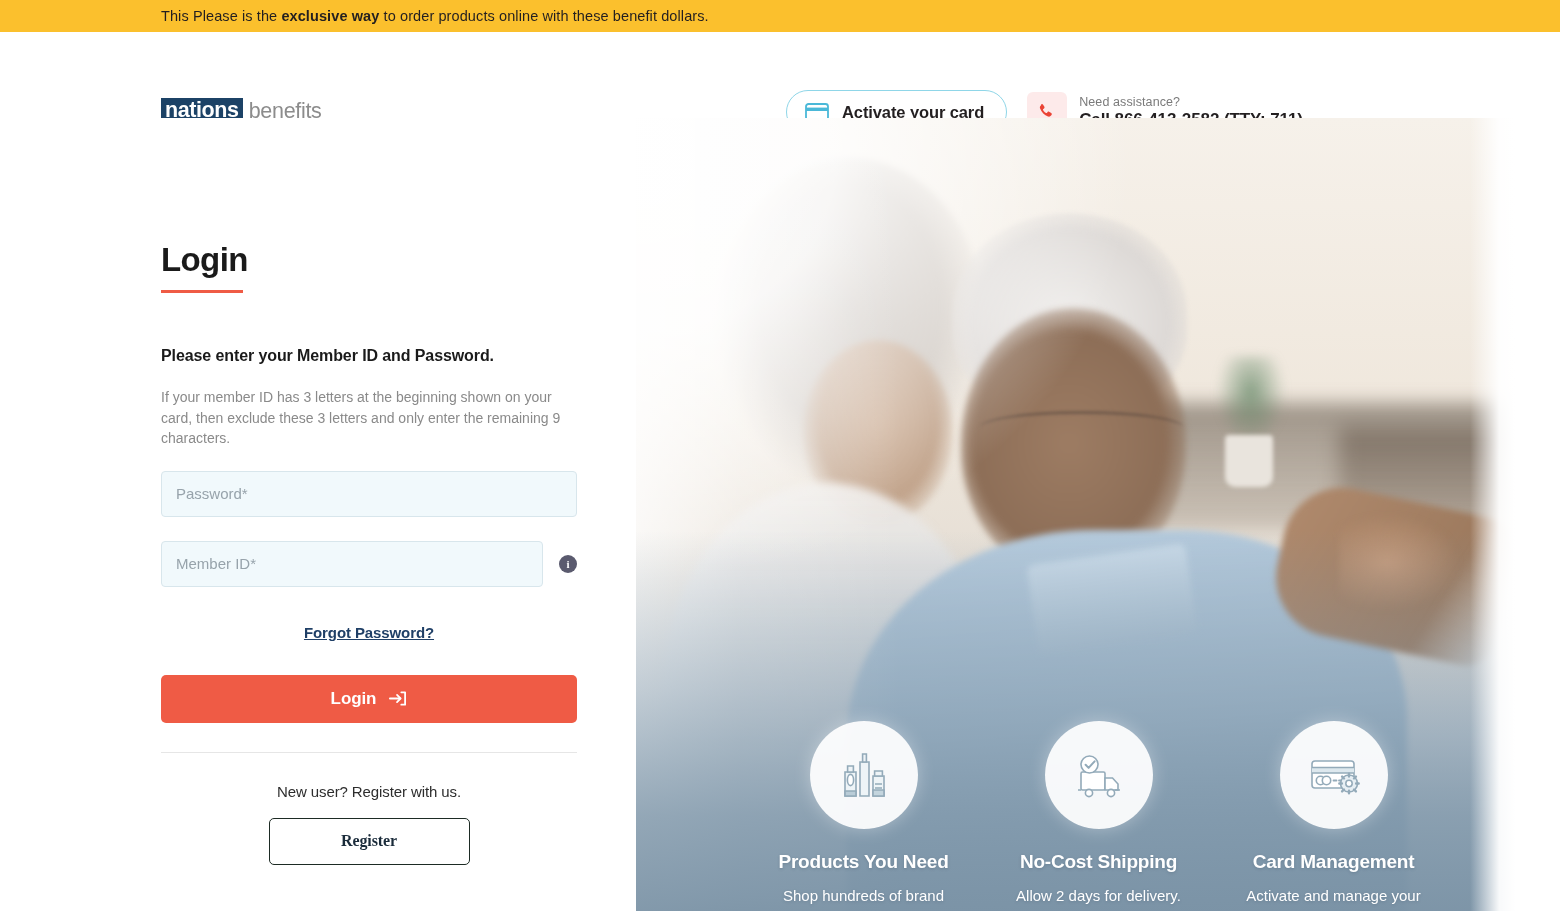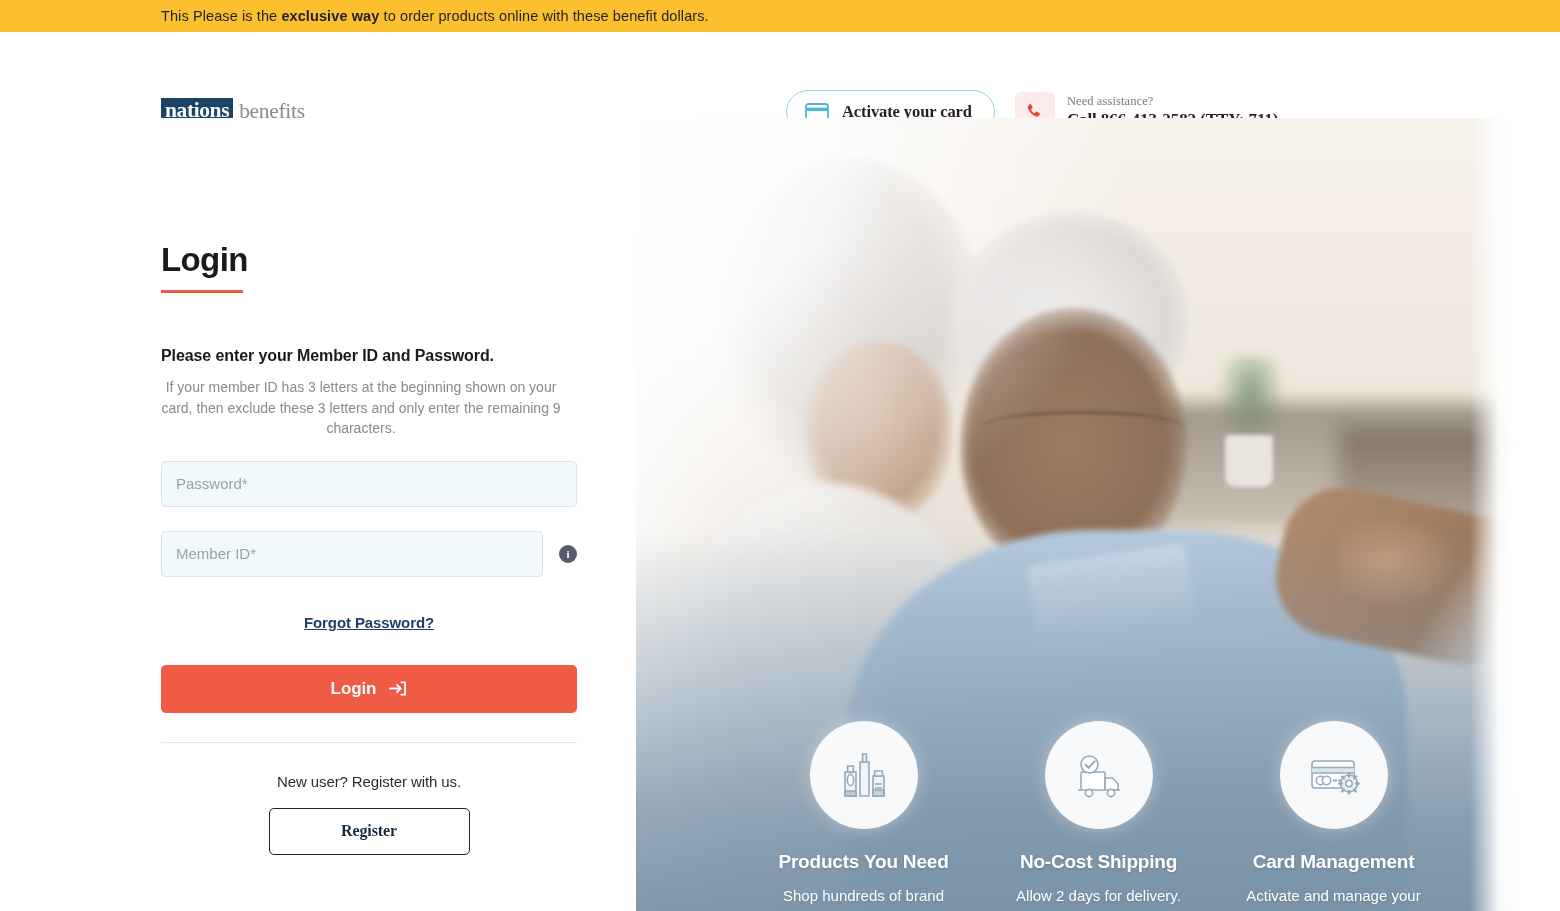--- a/index.html
+++ b/index.html
@@ -29,21 +29,20 @@
   .top-banner-text b { font-weight: 700; }
 
   
   .header {
     width: 100%;
     height: 86px;
     background: #ffffff;
     display: flex;
     align-items: center;
     position: relative;
-    font-family: Liberation Serif, serif;
   }
   .logo {
     position: absolute;
     left: 161px;
     top: 66px;
     display: flex;
     align-items: center;
   }
   .logo-mark {
     background: #1c4266;
@@ -135,26 +134,25 @@
   }
 
   .form-heading {
     margin-top: 54px;
     font-size: 16px;
     font-weight: 700;
     color: #1a1a1a;
     letter-spacing: -0.1px;
   }
   .form-note {
-    margin-top: 12px;
+    margin-top: 22px;
     font-size: 14px;
     line-height: 20.5px;
     color: #8a8a8a;
     width: 400px;
-    text-align: center;
   }
 
   .field-row { display: flex; align-items: center; margin-top: 24px; }
   .text-field {
     width: 416px;
     height: 46px;
     background: #f1f9fc;
     border: 1px solid #d8e6ec;
     border-radius: 4px;
     padding: 0 14px;

